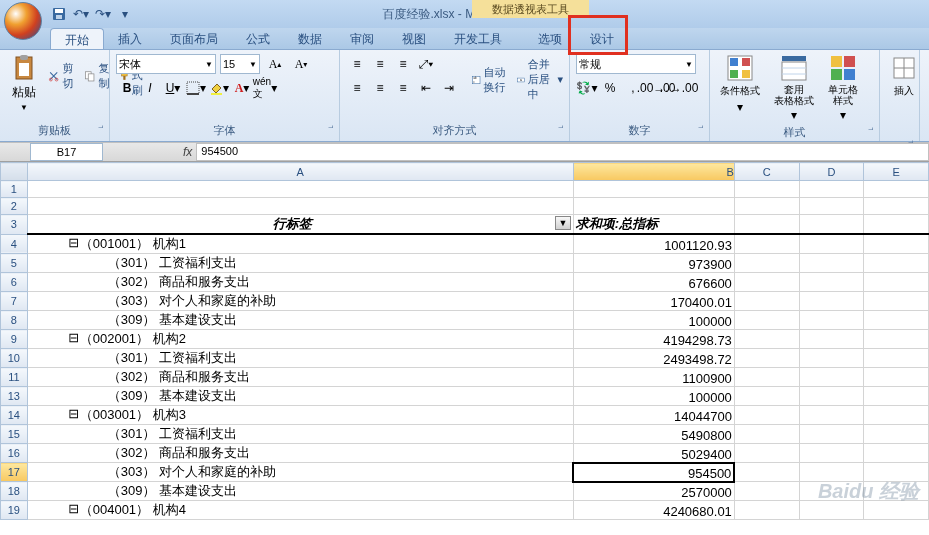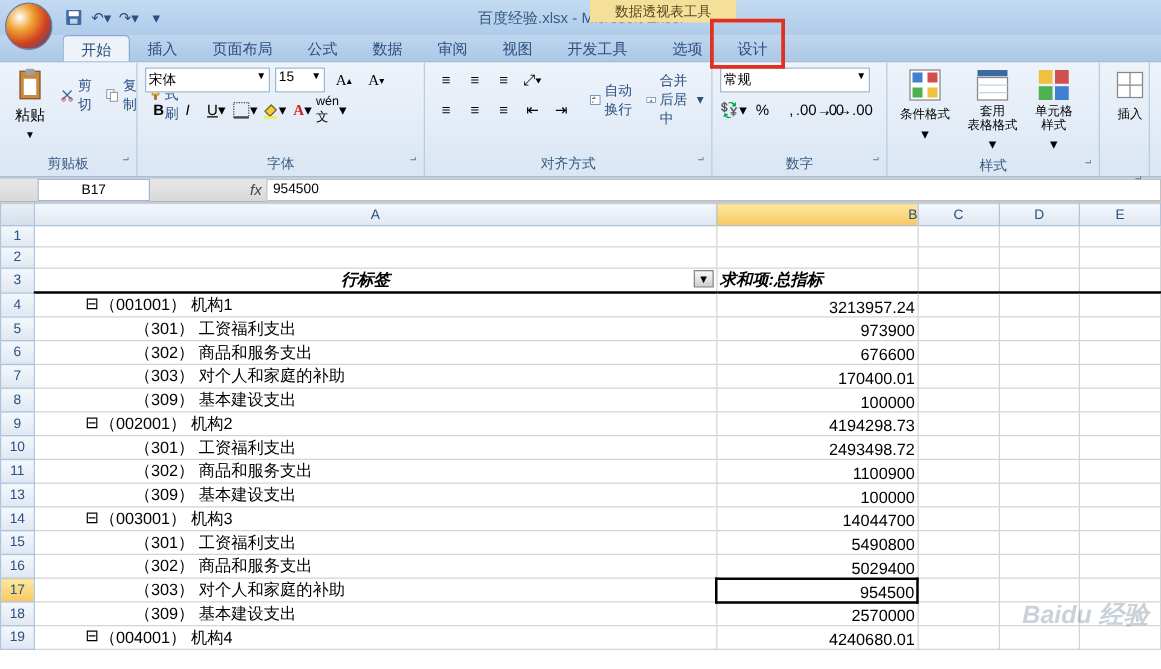--- a/index.html
+++ b/index.html
@@ -17,25 +17,25 @@
 .ribbon { height:92px; background:linear-gradient(#eef3fa,#dae6f4); display:flex; border-bottom:1px solid #8aaad0; }
 .group { border-right:1px solid #b8cce0; display:flex; flex-direction:column; padding:2px 4px; }
 .group-body { flex:1; display:flex; align-items:flex-start; gap:2px; }
 .group-label { text-align:center; color:#3a5a80; font-size:11px; padding:1px 0; position:relative; }
 .group-label::after { content:"⌐"; position:absolute; right:2px; transform:rotate(180deg); font-size:9px; color:#5a7aa0; }
 .btn-lg { display:flex; flex-direction:column; align-items:center; padding:2px 6px; gap:2px; }
 .btn-sm-row { display:flex; flex-direction:row; gap:2px; }
 .btn-sm { display:flex; align-items:center; gap:3px; padding:1px 2px; font-size:11px; color:#2a5080; }
 .ico { width:16px; height:16px; display:inline-block; }
 .ico-lg { width:28px; height:28px; }
-.font-sel { border:1px solid #a0b8d0; background:#fff; font-size:11px; padding:1px 2px; height:20px; display:flex; justify-content:space-between; }
+.font-sel { border:1px solid #a0b8d0; background:#fff; font-size:11px; padding:1px 2px; height:20px; display:flex; align-items:center; justify-content:space-between; }
 .bif { display:flex; gap:1px; }
 .bif-btn { width:22px; height:20px; border:1px solid transparent; display:flex; align-items:center; justify-content:center; font-size:12px; }
 .namebox-bar { height:20px; background:linear-gradient(#e8e8e8,#d8d8d8); display:flex; align-items:center; border-top:1px solid #c0c0c0; border-bottom:1px solid #a0a0a0; }
-.namebox { width:90px; background:#fff; border:1px solid #a0b8d0; margin-left:30px; height:18px; text-align:center; font-size:11px; display:flex; align-items:center; justify-content:center; }
+.namebox { width:73px; background:#fff; border:1px solid #a0b8d0; margin-left:30px; height:18px; text-align:center; font-size:11px; display:flex; align-items:center; justify-content:center; }
 .fx-bar { margin-left:80px; display:flex; align-items:center; gap:4px; flex:1; }
 .fx-lbl { font-style:italic; color:#444; }
 .fx-val { background:#fff; flex:1; height:18px; padding:1px 4px; font-size:11px; border:1px solid #c0c0c0; }
 .sheet { overflow:auto; height:calc(535px - 28px - 22px - 92px - 20px); position:relative; }
 table { border-collapse:collapse; font-size:13px; font-family:SimSun,serif; }
 .col-hdr, .row-hdr { background:linear-gradient(#f4f8fc,#dfe7f2); border:1px solid #b0c4da; text-align:center; color:#2a5080; font-size:11px; font-family:Arial; }
 .col-hdr { height:18px; }
 .row-hdr { width:28px; }
 .corner { background:linear-gradient(#e8eef6,#d4deea); border:1px solid #b0c4da; width:28px; height:18px; }
 td.cell { border:1px solid #d4d4d4; padding:0 2px; vertical-align:bottom; white-space:nowrap; height:17px; }
@@ -302,21 +302,21 @@
     <td class="cell col-B">求和项:总指标</td>
     <td class="cell col-C"></td>
           <td class="cell col-D"></td>
           <td class="cell col-E"></td>
   </tr>
   </tbody>
       <tbody id="data-rows">
         <tr>
           <td class="row-hdr">4</td>
           <td class="cell col-A indent1"><span class="outline">⊟</span>（001001）  机构1</td>
-          <td class="cell col-B">3213957.24</td>
+          <td class="cell col-B">1001120.93</td>
           <td class="cell col-C"></td>
           <td class="cell col-D"></td>
           <td class="cell col-E"></td>
         </tr>
         <tr>
           <td class="row-hdr">5</td>
           <td class="cell col-A indent2">（301）  工资福利支出</td>
           <td class="cell col-B">973900</td>
           <td class="cell col-C"></td>
           <td class="cell col-D"></td>

